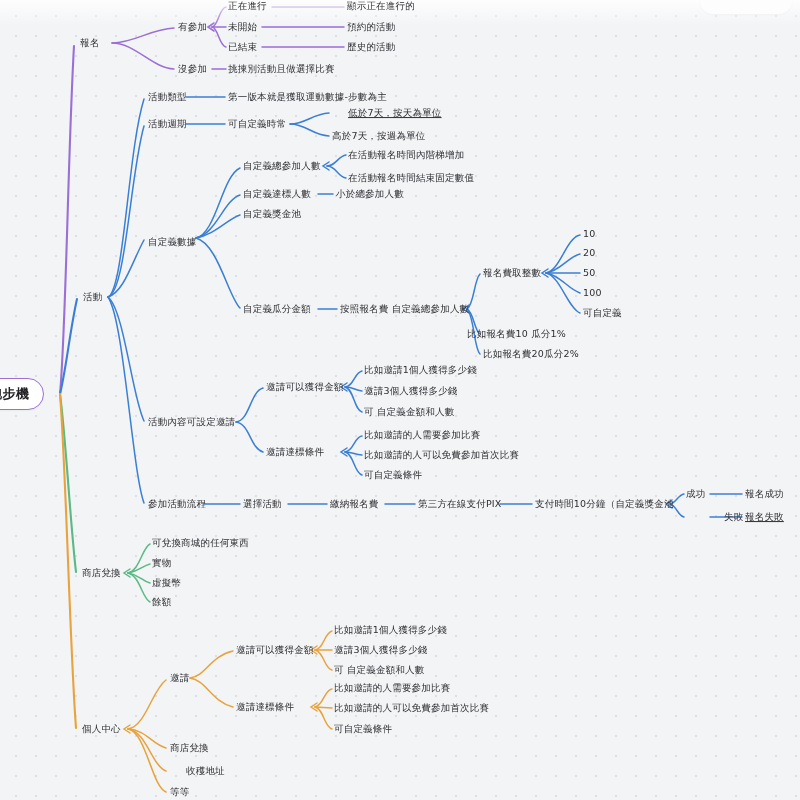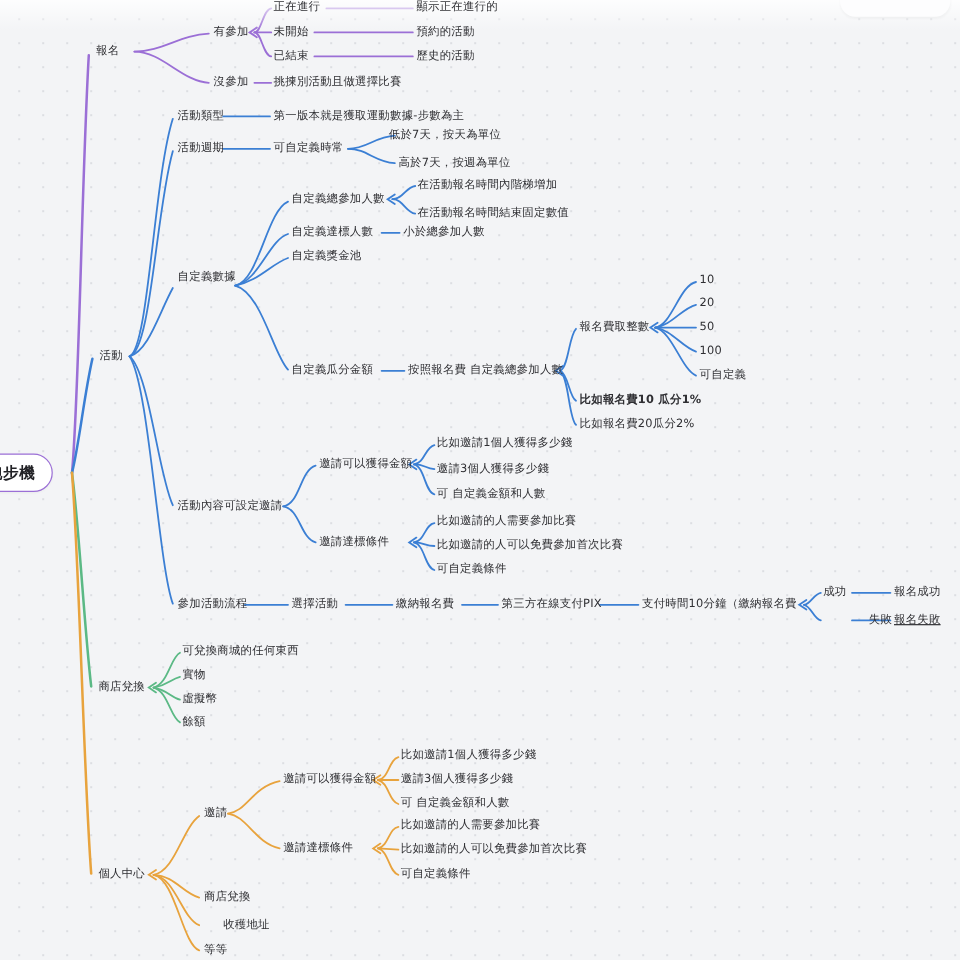--- a/index.html
+++ b/index.html
@@ -182,56 +182,56 @@
   <div class="node" style="left:228px; top:47px;">已結束</div>
   <div class="node" style="left:347px; top:47px;">歷史的活動</div>
   <div class="node" style="left:178px; top:69px;">沒參加</div>
   <div class="node" style="left:228px; top:69px;">挑揀別活動且做選擇比賽</div>
 
   <div class="node" style="left:83px; top:297px;">活動</div>
   <div class="node" style="left:148px; top:97px;">活動類型</div>
   <div class="node" style="left:228px; top:97px;">第一版本就是獲取運動數據-步數為主</div>
   <div class="node" style="left:148px; top:124px;">活動週期</div>
   <div class="node" style="left:228px; top:124px;">可自定義時常</div>
-  <div class="node" style="left:324px; top:113px;">低於7天，按天為單位</div>
+  <div class="node" style="left:348px; top:113px;text-decoration:underline;">低於7天，按天為單位</div>
   <div class="node" style="left:332px; top:136px;">高於7天，按週為單位</div>
 
-  <div class="node" style="left:148px; top:231px;">自定義數據</div>
+  <div class="node" style="left:148px; top:242px;">自定義數據</div>
   <div class="node" style="left:243px; top:166px;">自定義總參加人數</div>
   <div class="node" style="left:348px; top:155px;">在活動報名時間內階梯增加</div>
   <div class="node" style="left:348px; top:178px;">在活動報名時間結束固定數值</div>
   <div class="node" style="left:243px; top:194px;">自定義達標人數</div>
   <div class="node" style="left:336px; top:194px;">小於總參加人數</div>
   <div class="node" style="left:243px; top:214px;">自定義獎金池</div>
   <div class="node" style="left:243px; top:309px;">自定義瓜分金額</div>
   <div class="node" style="left:340px; top:309px;">按照報名費 自定義總參加人數</div>
   <div class="node" style="left:483px; top:273px;">報名費取整數</div>
   <div class="node" style="left:583px; top:234px;">10</div>
   <div class="node" style="left:583px; top:253px;">20</div>
   <div class="node" style="left:583px; top:273px;">50</div>
   <div class="node" style="left:583px; top:293px;">100</div>
   <div class="node" style="left:583px; top:313px;">可自定義</div>
-  <div class="node" style="left:483px; top:334px;font-weight:bold;">比如報名費10 瓜分1%</div>
+  <div class="node" style="left:467px; top:334px;">比如報名費10 瓜分1%</div>
   <div class="node" style="left:483px; top:354px;">比如報名費20瓜分2%</div>
 
   <div class="node" style="left:148px; top:422px;">活動內容可設定邀請</div>
   <div class="node" style="left:266px; top:387px;">邀請可以獲得金額</div>
   <div class="node" style="left:364px; top:370px;">比如邀請1個人獲得多少錢</div>
   <div class="node" style="left:364px; top:391px;">邀請3個人獲得多少錢</div>
   <div class="node" style="left:364px; top:412px;">可 自定義金額和人數</div>
   <div class="node" style="left:266px; top:452px;">邀請達標條件</div>
   <div class="node" style="left:364px; top:435px;">比如邀請的人需要參加比賽</div>
   <div class="node" style="left:364px; top:455px;">比如邀請的人可以免費參加首次比賽</div>
   <div class="node" style="left:364px; top:475px;">可自定義條件</div>
 
   <div class="node" style="left:148px; top:504px;">參加活動流程</div>
   <div class="node" style="left:243px; top:504px;">選擇活動</div>
   <div class="node" style="left:330px; top:504px;">繳納報名費</div>
   <div class="node" style="left:418px; top:504px;">第三方在線支付PIX</div>
-  <div class="node" style="left:535px; top:504px;">支付時間10分鐘（繳納報名費</div>
+  <div class="node" style="left:535px; top:504px;">支付時間10分鐘（自定義獎金池</div>
   <div class="node" style="left:686px; top:494px;">成功</div>
   <div class="node" style="left:745px; top:494px;">報名成功</div>
   <div class="node" style="left:724px; top:517px;">失敗</div>
   <div class="node" style="left:745px; top:517px;text-decoration:underline;">報名失敗</div>
 
   <div class="node" style="left:82px; top:573px;">商店兌換</div>
   <div class="node" style="left:152px; top:543px;">可兌換商城的任何東西</div>
   <div class="node" style="left:152px; top:563px;">實物</div>
   <div class="node" style="left:152px; top:583px;">虛擬幣</div>
   <div class="node" style="left:152px; top:602px;">餘額</div>

